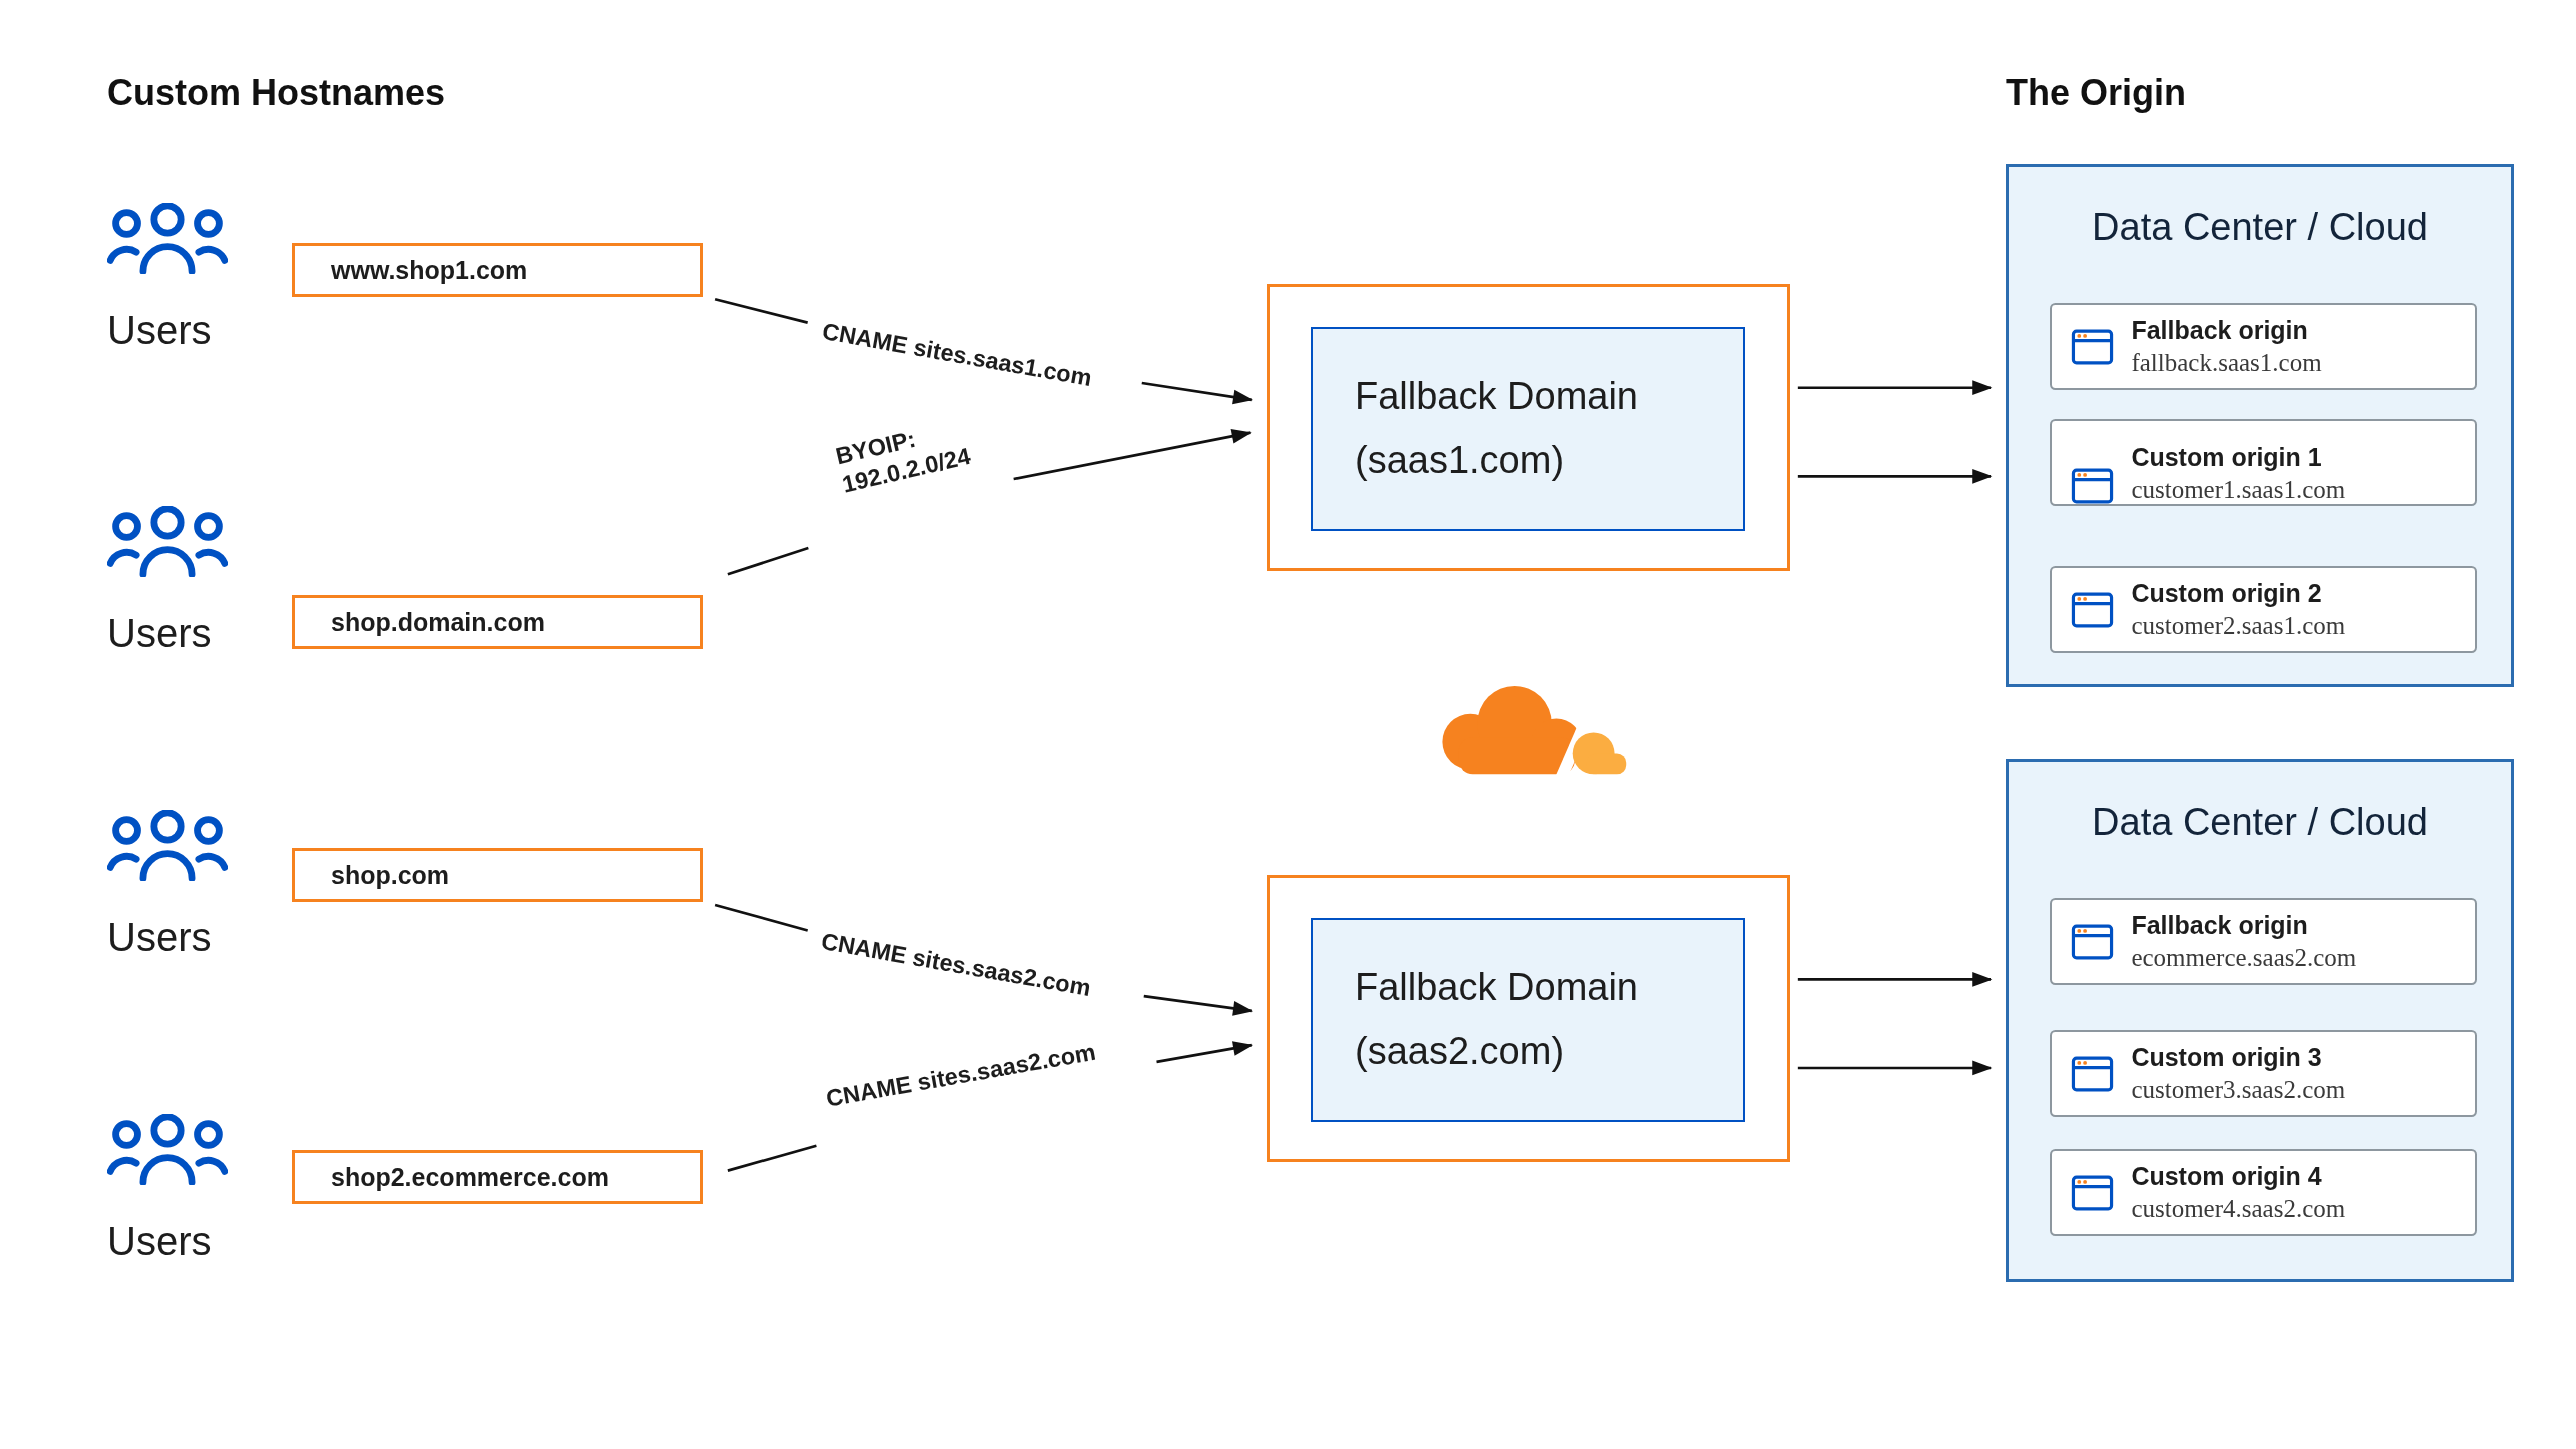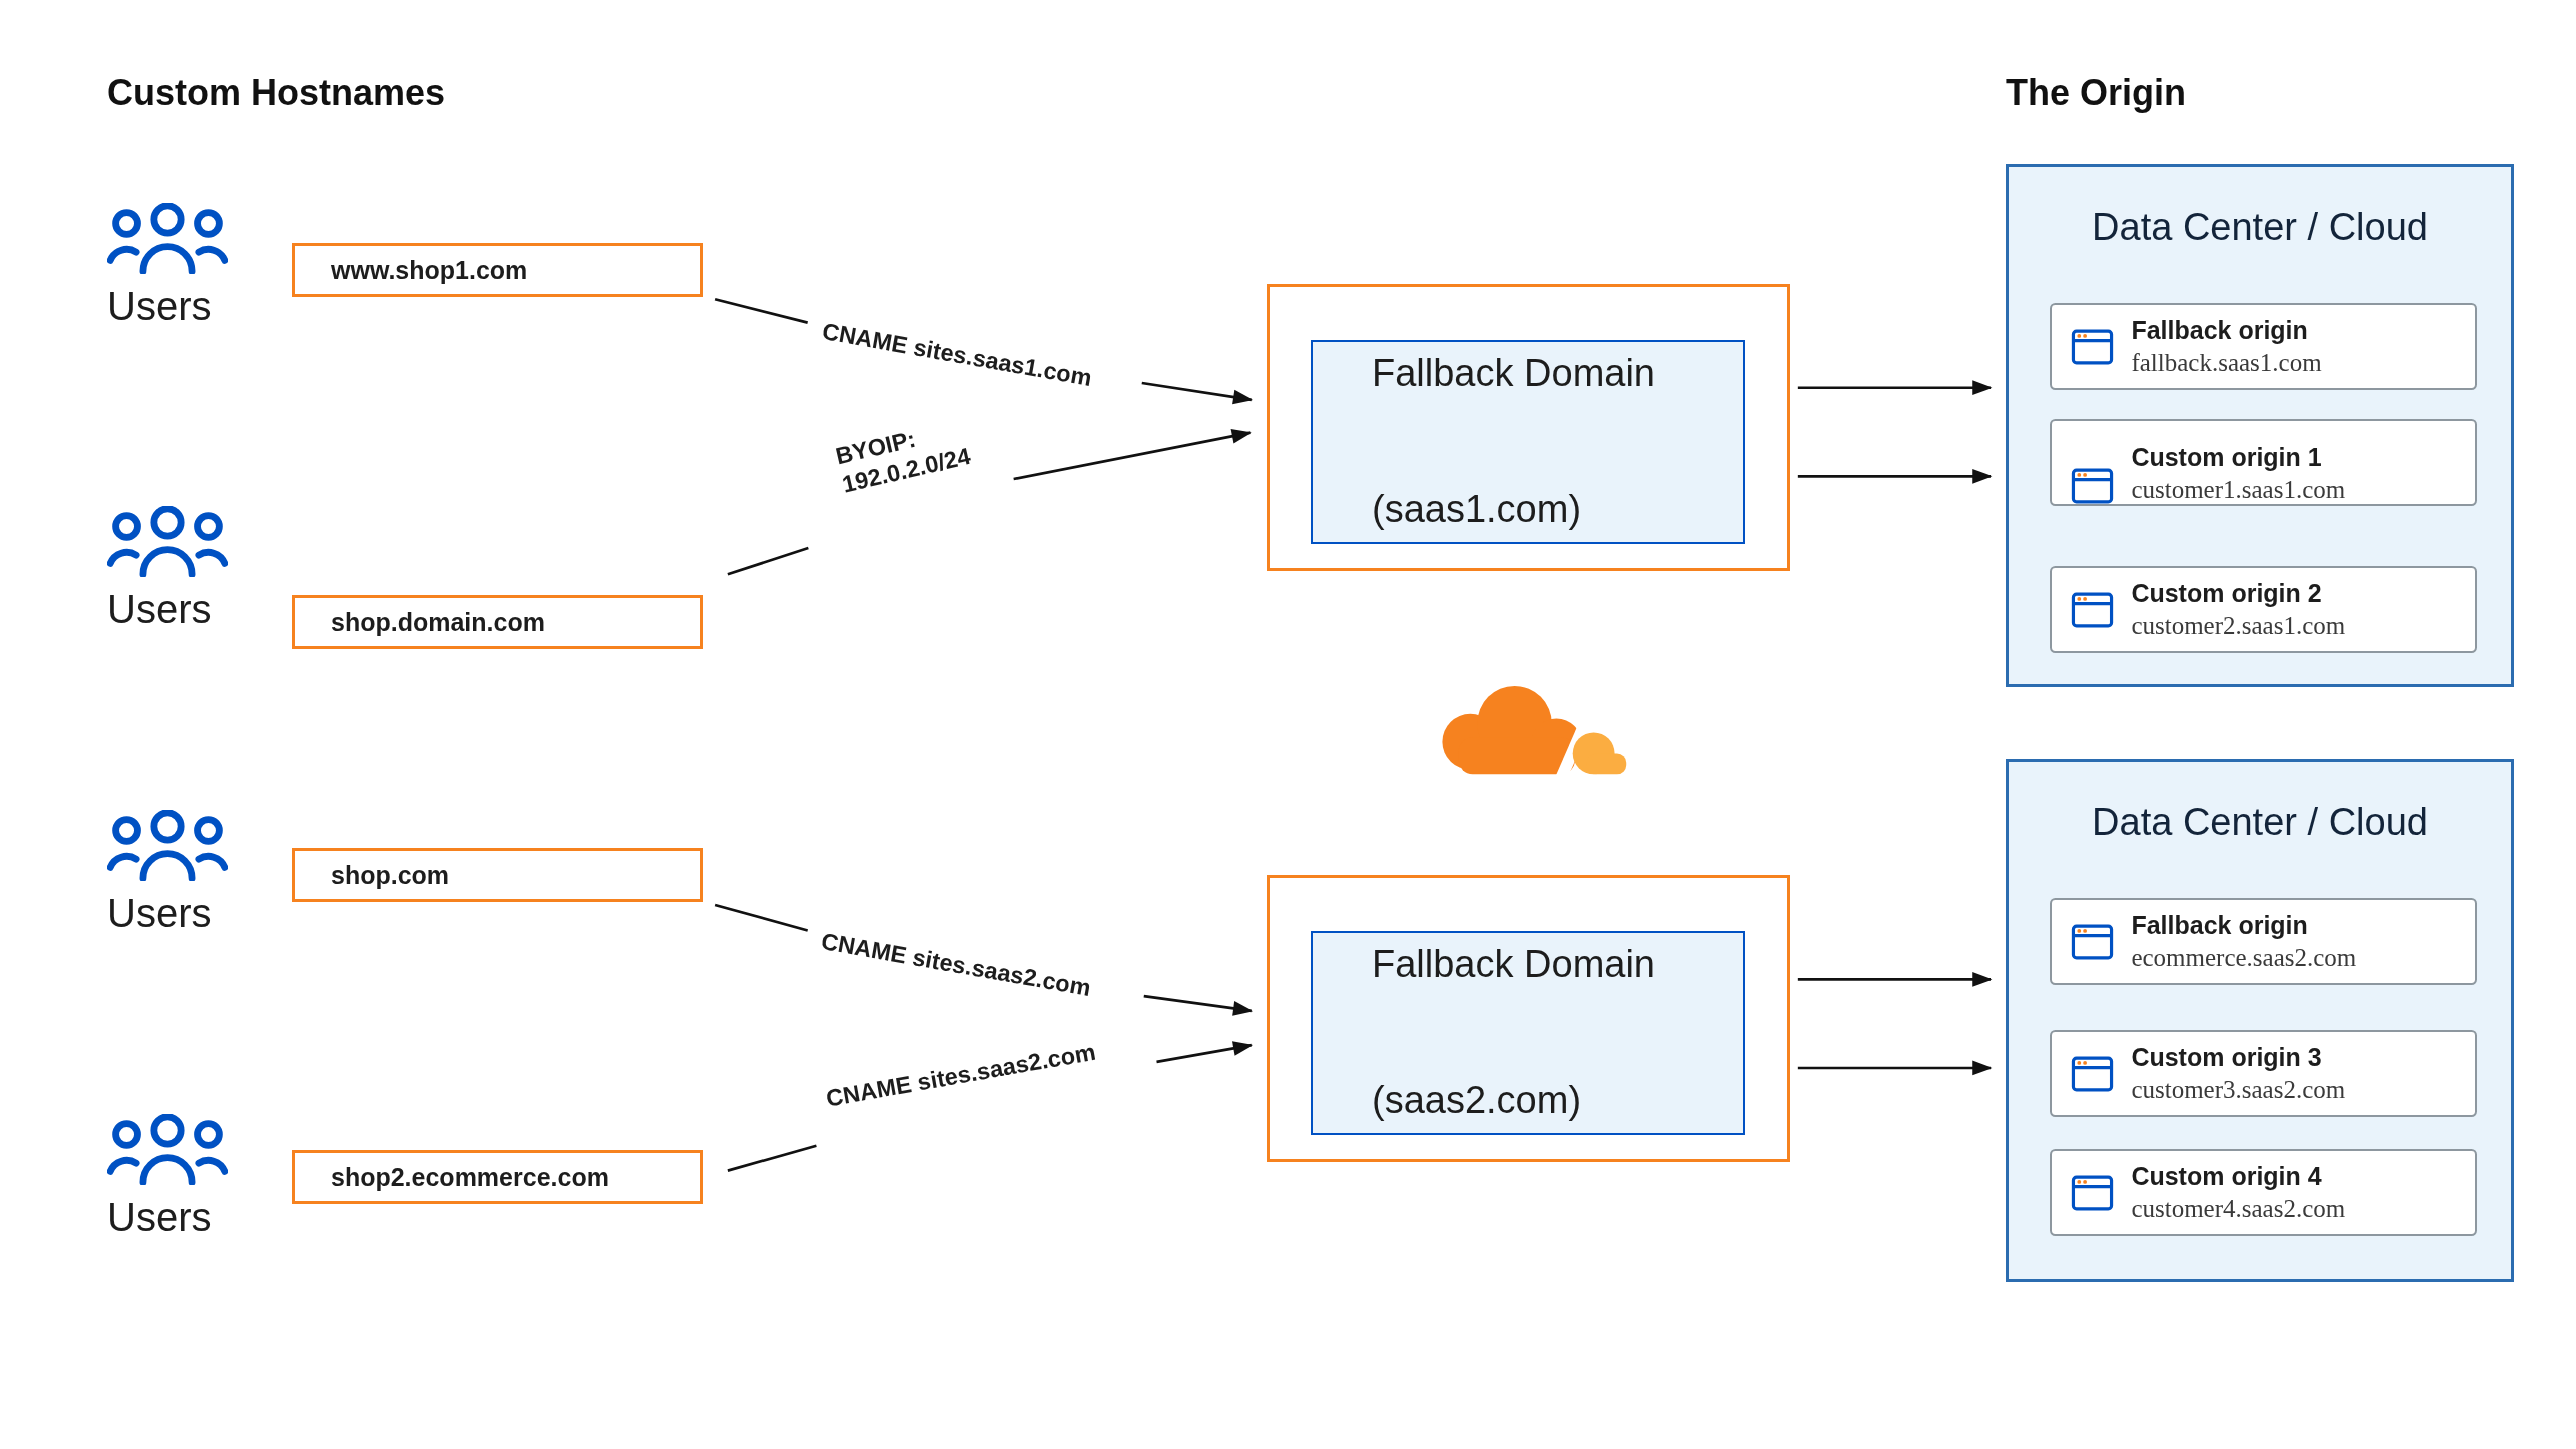--- a/index.html
+++ b/index.html
@@ -3,31 +3,31 @@
 <meta charset="utf-8">
 <style>
   html,body{margin:0;padding:0;background:#fff;}
   .canvas{
     position:relative;width:2576px;height:1449px;background:#ffffff;
     font-family:"Liberation Sans",sans-serif;color:#1d1d1d;overflow:hidden;
   }
   .sec-title{position:absolute;font-size:36px;font-weight:700;color:#111;}
   .users{position:absolute;display:flex;flex-direction:column;align-items:flex-start;}
   .users svg{width:121px;height:71px;}
-  .users .lbl{margin-top:10px;font-size:40px;font-weight:500;color:#1d1d1d;}
+  .users .lbl{margin-top:34px;font-size:40px;font-weight:500;color:#1d1d1d;}
   .hostbox{
     position:absolute;left:292px;width:411px;height:54px;border:3.4px solid #f6821f;
     background:#fff;box-sizing:border-box;display:flex;align-items:center;
     padding-left:36px;font-size:25px;font-weight:700;color:#1d1d1d;
   }
   .fb-outer{position:absolute;left:1267px;width:523px;height:287px;border:3.4px solid #f6821f;background:#fff;box-sizing:border-box;}
   .fb-inner{
-    position:absolute;left:41px;top:53px;width:434px;height:204px;background:#e9f3fb;
+    position:absolute;left:41px;top:40px;width:434px;height:204px;background:#e9f3fb;
     border:2.7px solid #0051c3;box-sizing:border-box;display:flex;flex-direction:column;
-    justify-content:space-between;padding-left:59px;font-size:38px;color:#1d1d1d;line-height:1.68;
+    justify-content:center;padding-left:42px;font-size:38px;color:#1d1d1d;line-height:1.68;
   }
   .dc{position:absolute;left:2006px;width:508px;height:523px;background:#e9f3fb;border:3.4px solid #2b6cb0;box-sizing:border-box;}
   .dc-title{margin-top:39px;text-align:center;font-size:38px;color:#13243a;}
   .card{
     position:absolute;left:41px;width:427px;height:87px;background:#fff;border:2px solid #8d979f;
     border-radius:5.4px;box-sizing:border-box;display:flex;align-items:center;padding-left:19px;gap:17.4px;
   }
   .card .ic svg{width:43px;height:36px;display:block;}
   .card .txt{display:flex;flex-direction:column;gap:4px;}
   .card .name{font-size:25px;font-weight:700;color:#1d1d1d;}

